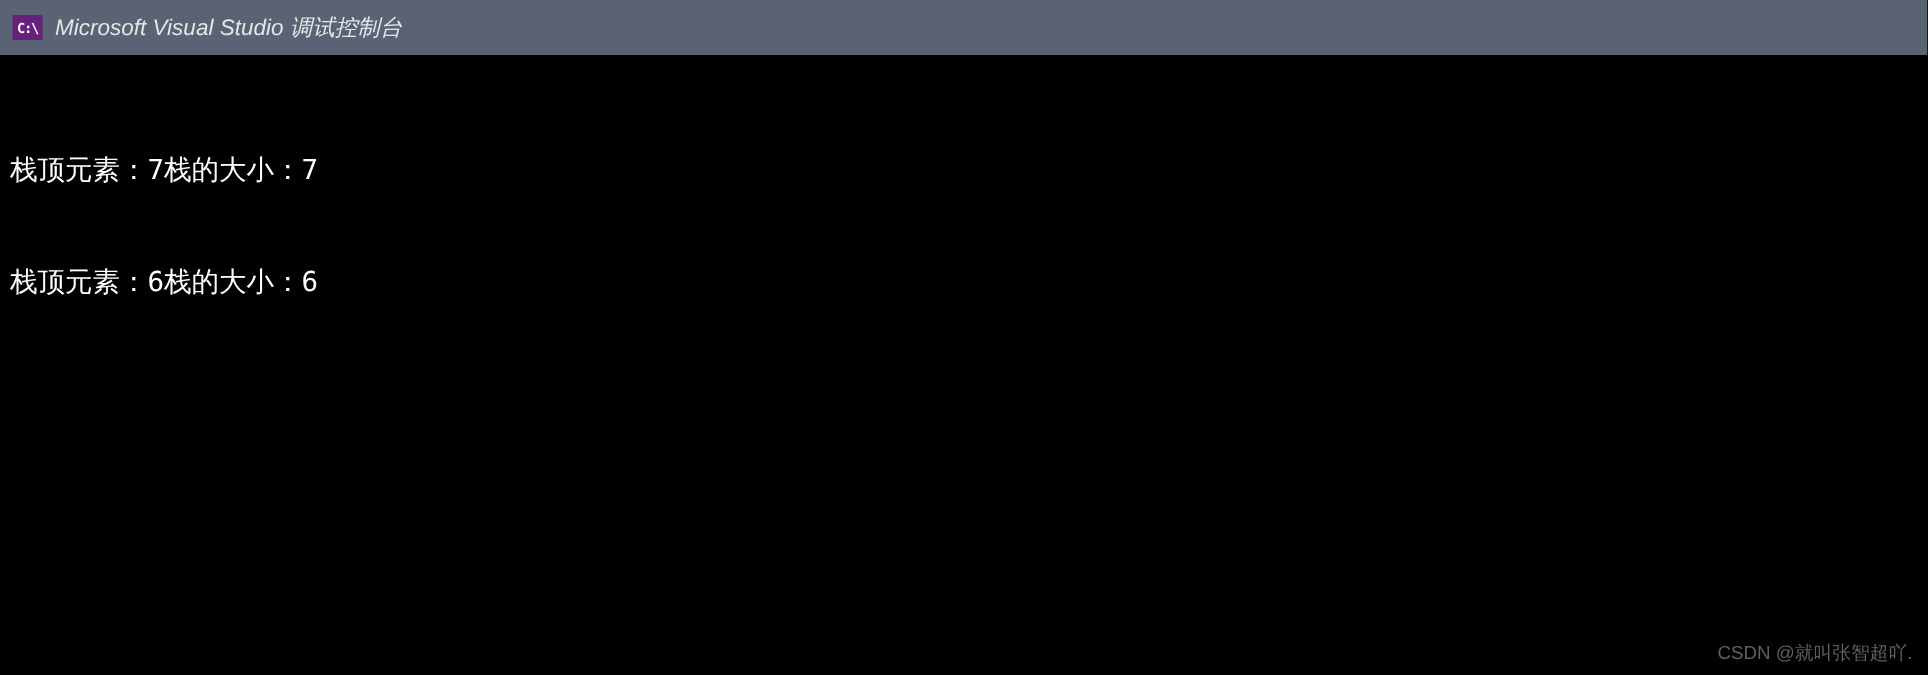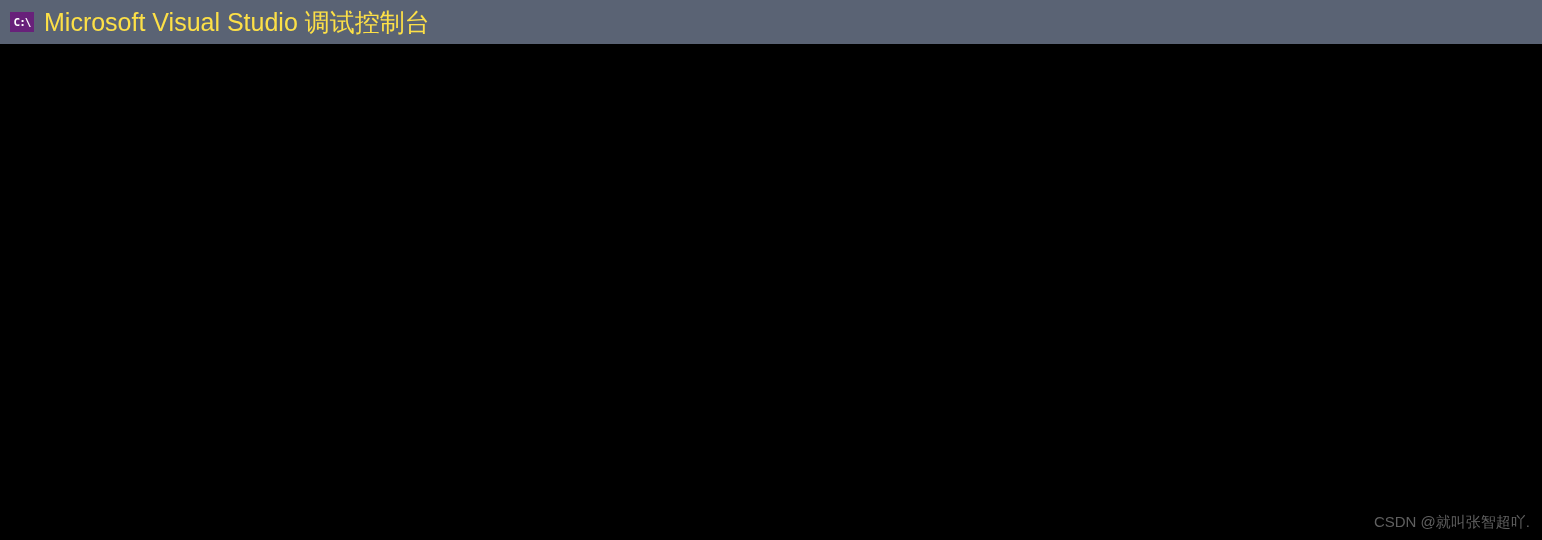--- a/index.html
+++ b/index.html
@@ -30,24 +30,25 @@
       display: flex;
       align-items: center;
       justify-content: center;
       font-size: 11px;
       color: #ffffff;
       font-weight: bold;
       font-family: monospace;
       letter-spacing: -1px;
     }
     .title-text {
-      color: #fde047;
-      font-size: 25px;
+      color: #e5e5e5;
+      font-size: 18px;
       font-weight: 400;
       font-family: "Microsoft YaHei", sans-serif;
+      font-style: italic;
     }
     .console-area {
       padding: 18px 8px 0 8px;
       color: #ffffff;
       font-size: 22px;
       line-height: 30px;
       font-family: "NSimSun", "SimSun", monospace;
       white-space: pre;
     }
     .console-line {
@@ -65,20 +66,22 @@
   </style>
 </head>
 <body>
 
 <div class="titlebar">
   <div class="app-icon">C:\</div>
   <div class="title-text">Microsoft Visual Studio 调试控制台</div>
 </div>
 
 <div class="console-area">
+  <span class="console-line">栈顶元素：7栈的大小：7</span>
+  <span class="console-line">栈顶元素：6栈的大小：6</span>
   
   
   
   
   
   <span class="console-line"></span>
   
   
   
 </div>

